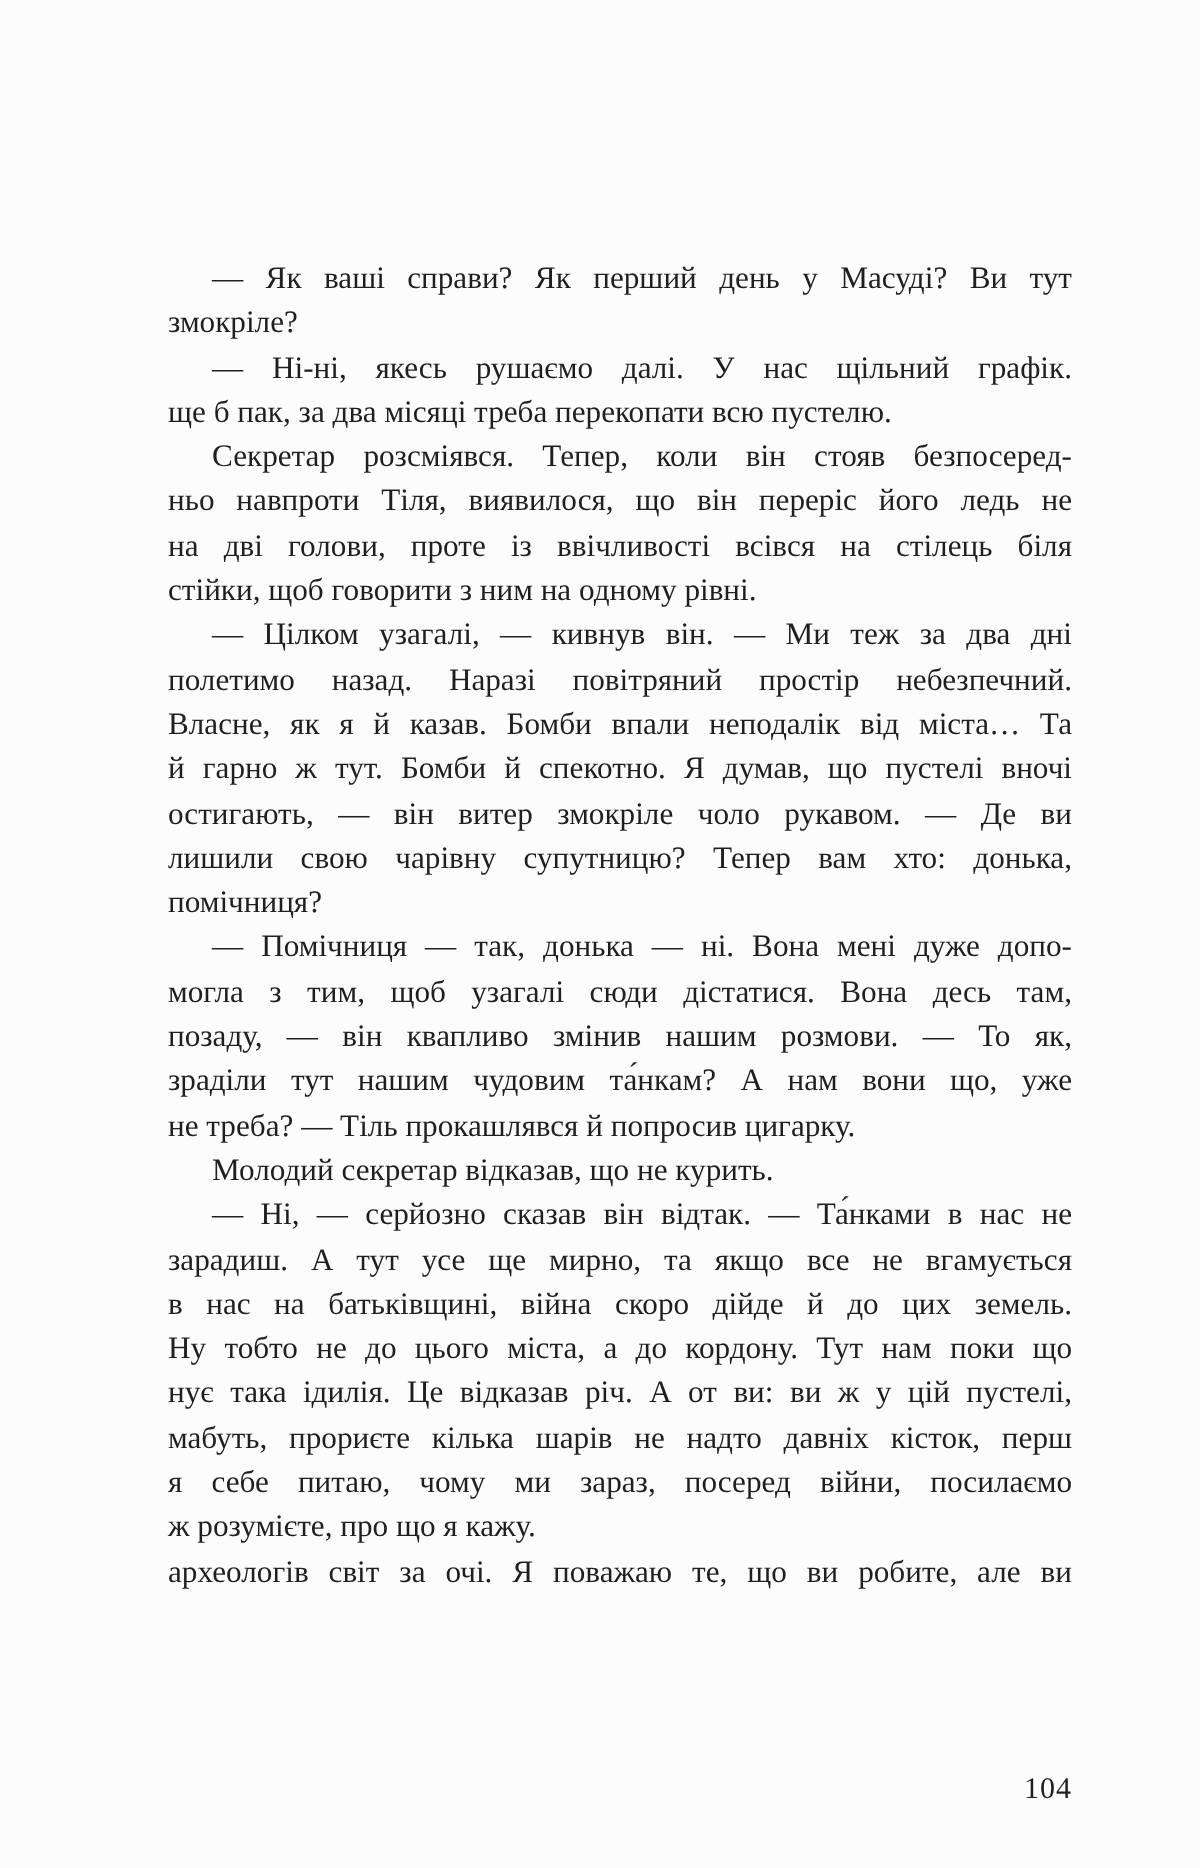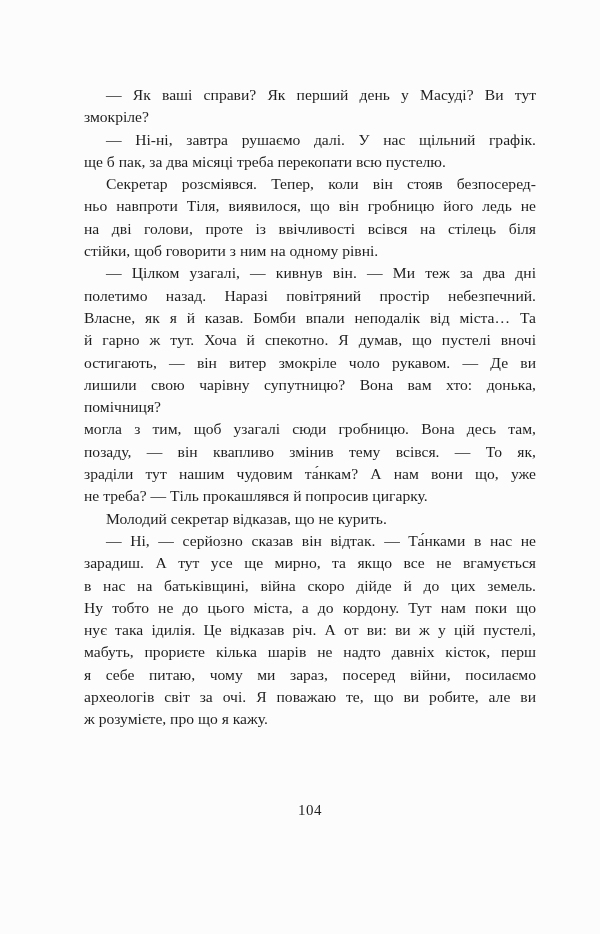--- a/index.html
+++ b/index.html
@@ -15,20 +15,21 @@
     height: 934px;
     background: var(--bg);
     position: relative;
     overflow: hidden;
     font-family: "Liberation Serif", "DejaVu Serif", serif;
     color: var(--ink);
   }
   .book-page {
     position: absolute;
     inset: 0;
+    margin-top: 45px;
   }
   .text-block {
     position: absolute;
     left: 84px;
     top: 84px;
     width: 452px;
     font-size: 15.6px;
     line-height: 22.3px;
     -webkit-font-smoothing: antialiased;
   }
@@ -43,71 +44,72 @@
   }
   .line.para-start {
     text-indent: 22px;
   }
   .line.para-end {
     text-align-last: left;
   }
   .page-number {
     position: absolute;
     left: 84px;
-    top: 802px;
+    top: 842px;
     width: 452px;
-    text-align: center;
+    text-align: right;
     font-size: 15px;
     letter-spacing: 0.5px;
     color: var(--ink);
   }
 </style>
 </head>
 <body>
 
 <div class="book-page">
   <div class="text-block" id="text-block">
       <div class="para">
         <div class="line para-start">— Як ваші справи? Як перший день у Масуді? Ви тут</div>
         <div class="line para-end">змокріле?</div>
       </div>
       <div class="para">
-        <div class="line para-start">— Ні-ні, завтра рушаємо далі. У нас щільний графік.</div>
+        <div class="line para-start">— Ні-ні, якесь рушаємо далі. У нас щільний графік.</div>
         <div class="line para-end">ще б пак, за два місяці треба перекопати всю пустелю.</div>
       </div>
       <div class="para">
         <div class="line para-start">Секретар розсміявся. Тепер, коли він стояв безпосеред-</div>
-        <div class="line">ньо навпроти Тіля, виявилося, що він гробницю його ледь не</div>
+        <div class="line">ньо навпроти Тіля, виявилося, що він переріс його ледь не</div>
         <div class="line">на дві голови, проте із ввічливості всівся на стілець біля</div>
         <div class="line para-end">стійки, щоб говорити з ним на одному рівні.</div>
       </div>
       <div class="para">
         <div class="line para-start">— Цілком узагалі, — кивнув він. — Ми теж за два дні</div>
         <div class="line">полетимо назад. Наразі повітряний простір небезпечний.</div>
         <div class="line">Власне, як я й казав. Бомби впали неподалік від міста… Та</div>
-        <div class="line">й гарно ж тут. Хоча й спекотно. Я думав, що пустелі вночі</div>
+        <div class="line">й гарно ж тут. Бомби й спекотно. Я думав, що пустелі вночі</div>
         <div class="line">остигають, — він витер змокріле чоло рукавом. — Де ви</div>
-        <div class="line">лишили свою чарівну супутницю? Вона вам хто: донька,</div>
+        <div class="line">лишили свою чарівну супутницю? Тепер вам хто: донька,</div>
         <div class="line para-end">помічниця?</div>
       </div>
       <div class="para">
-        <div class="line">могла з тим, щоб узагалі сюди гробницю. Вона десь там,</div>
-        <div class="line">позаду, — він квапливо змінив тему всівся. — То як,</div>
+        <div class="line para-start">— Помічниця — так, донька — ні. Вона мені дуже допо-</div>
+        <div class="line">могла з тим, щоб узагалі сюди дістатися. Вона десь там,</div>
+        <div class="line">позаду, — він квапливо змінив нашим розмови. — То як,</div>
         <div class="line">зраділи тут нашим чудовим та́нкам? А нам вони що, уже</div>
         <div class="line para-end">не треба? — Тіль прокашлявся й попросив цигарку.</div>
       </div>
       <div class="para">
         <div class="line para-start para-end">Молодий секретар відказав, що не курить.</div>
       </div>
       <div class="para">
         <div class="line para-start">— Ні, — серйозно сказав він відтак. — Та́нками в нас не</div>
         <div class="line">зарадиш. А тут усе ще мирно, та якщо все не вгамується</div>
         <div class="line">в нас на батьківщині, війна скоро дійде й до цих земель.</div>
         <div class="line">Ну тобто не до цього міста, а до кордону. Тут нам поки що</div>
         <div class="line">нує така ідилія. Це відказав річ. А от ви: ви ж у цій пустелі,</div>
         <div class="line">мабуть, прориєте кілька шарів не надто давніх кісток, перш</div>
         <div class="line">я себе питаю, чому ми зараз, посеред війни, посилаємо</div>
+        <div class="line para-end">ж розумієте, про що я кажу.</div>
         <div class="line">археологів світ за очі. Я поважаю те, що ви робите, але ви</div>
-        <div class="line para-end">ж розумієте, про що я кажу.</div>
       </div>
     </div>
   <div class="page-number">104</div>
 </div>
 
 </body></html>

